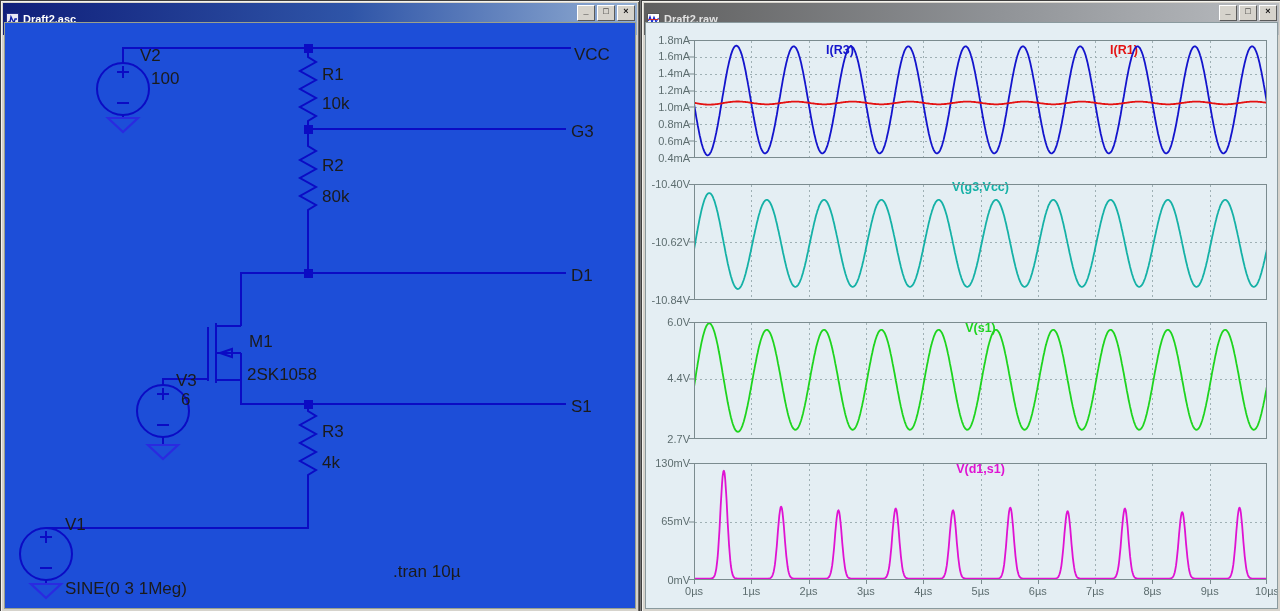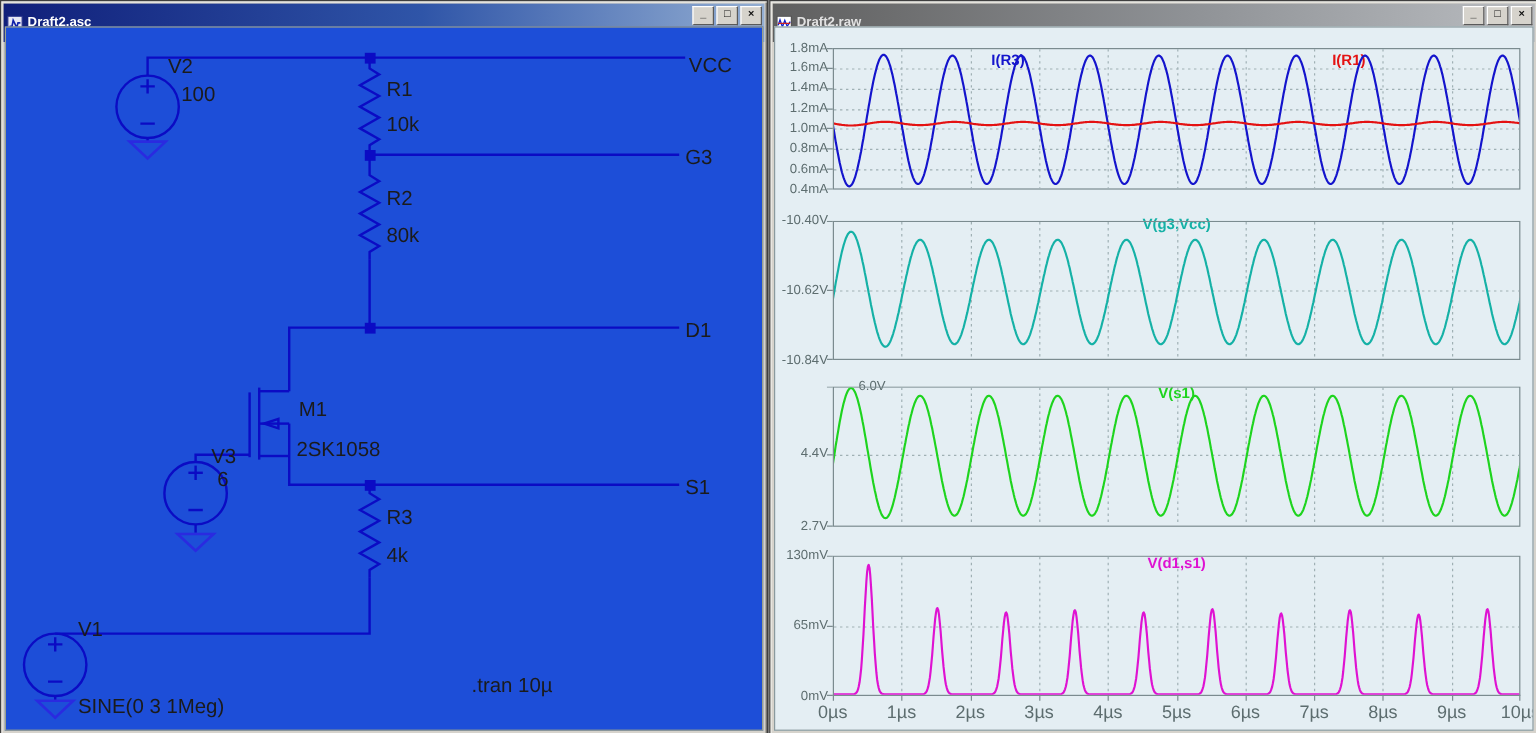--- a/index.html
+++ b/index.html
@@ -21,21 +21,21 @@
   .wbtn{width:16px;height:14px;background:#d6d3cc;border:1px solid;
         border-color:#ffffff #5a5a5a #5a5a5a #ffffff;
         font-size:9px;line-height:11px;text-align:center;color:#111;
         font-family:"Liberation Sans",sans-serif;font-weight:bold;}
   .client{position:absolute;left:3px;top:21px;right:3px;bottom:3px;overflow:hidden;}
   #schem-client{background:#1d4ed8;border:1px solid #9aa08c;}
   #plot-client{background:#e4eef3;border:1px solid #8a9a9e;}
   #schem-svg{position:absolute;left:0;top:0;}
   .pane-title{position:absolute;transform:translateX(-50%);font-size:12.5px;font-weight:bold;white-space:nowrap;margin-top:16px;}
   .ylab{position:absolute;left:0;width:44px;text-align:right;font-size:11px;color:#5d6d6f;white-space:nowrap;}
-  .xlab{position:absolute;width:44px;text-align:center;font-size:15px;color:#5d6d6f;top:562px;}
+  .xlab{position:absolute;width:44px;text-align:center;font-size:11px;color:#5d6d6f;top:562px;}
   .panesvg{position:absolute;}
   .appicon{width:13px;height:13px;flex:0 0 auto;}
 </style>
 </head>
 <body>
 
 <div class="win" id="schem-win" style="left:0;top:0;width:638px;height:611px;">
   <div class="titlebar active">
     <svg class="appicon" viewBox="0 0 13 13">
       <rect x="0.5" y="0.5" width="12" height="12" fill="#e8e8f4" stroke="#24308a"></rect>
@@ -219,21 +219,21 @@
         <line x1="0" y1="58" x2="5" y2="58" stroke="#7b8b8f"></line>
         <line x1="0" y1="115.5" x2="5" y2="115.5" stroke="#7b8b8f"></line>
         <clipPath id="clip1">
           <rect x="6" y="1" width="571" height="114"></rect>
         </clipPath>
         <g clip-path="url(#clip1)">
           <polyline points="5.0,65.9 5.6,62.3 6.3,58.6 6.9,54.9 7.5,51.3 8.2,47.8 8.8,44.3 9.5,40.8 10.1,37.5 10.7,34.4 11.4,31.3 12.0,28.4 12.6,25.7 13.3,23.1 13.9,20.7 14.6,18.5 15.2,16.6 15.8,14.8 16.5,13.3 17.1,12.0 17.7,10.9 18.4,10.1 19.0,9.5 19.6,9.2 20.3,9.1 20.9,9.2 21.6,9.6 22.2,10.2 22.8,11.1 23.5,12.2 24.1,13.5 24.7,15.1 25.4,16.8 26.0,18.8 26.6,20.9 27.3,23.3 27.9,25.8 28.6,28.4 29.2,31.2 29.8,34.1 30.5,37.1 31.1,40.2 31.7,43.4 32.4,46.6 33.0,50.0 33.6,53.3 34.3,56.6 34.9,60.0 35.6,63.3 36.2,66.6 36.8,69.9 37.5,73.0 38.1,76.1 38.7,79.2 39.4,82.1 40.0,84.8 40.7,87.5 41.3,90.0 41.9,92.3 42.6,94.4 43.2,96.4 43.8,98.2 44.5,99.8 45.1,101.2 45.7,102.4 46.4,103.3 47.0,104.1 47.7,104.6 48.3,104.9 48.9,105.0 49.6,104.8 50.2,104.4 50.8,103.9 51.5,103.1 52.1,102.1 52.8,100.8 53.4,99.4 54.0,97.8 54.7,96.0 55.3,94.1 55.9,92.0 56.6,89.7 57.2,87.3 57.8,84.8 58.5,82.2 59.1,79.4 59.8,76.6 60.4,73.7 61.0,70.8 61.7,67.8 62.3,64.8 62.9,61.7 63.6,58.7 64.2,55.7 64.8,52.7 65.5,49.7 66.1,46.7 66.8,43.9 67.4,41.1 68.0,38.4 68.7,35.8 69.3,33.3 69.9,30.9 70.6,28.7 71.2,26.6 71.8,24.7 72.5,22.9 73.1,21.3 73.8,20.0 74.4,18.8 75.0,17.8 75.7,17.0 76.3,16.4 76.9,16.0 77.6,15.8 78.2,15.9 78.9,16.1 79.5,16.6 80.1,17.3 80.8,18.1 81.4,19.2 82.0,20.5 82.7,22.0 83.3,23.6 83.9,25.4 84.6,27.4 85.2,29.5 85.9,31.8 86.5,34.2 87.1,36.8 87.8,39.4 88.4,42.2 89.0,45.0 89.7,47.9 90.3,50.9 91.0,53.9 91.6,56.9 92.2,59.9 92.9,63.0 93.5,66.0 94.1,69.0 94.8,71.9 95.4,74.8 96.0,77.6 96.7,80.3 97.3,82.9 98.0,85.4 98.6,87.7 99.2,90.0 99.9,92.0 100.5,94.0 101.1,95.7 101.8,97.3 102.4,98.7 103.0,99.9 103.7,100.9 104.3,101.7 105.0,102.3 105.6,102.6 106.2,102.8 106.9,102.8 107.5,102.5 108.1,102.0 108.8,101.4 109.4,100.5 110.0,99.4 110.7,98.1 111.3,96.7 112.0,95.0 112.6,93.2 113.2,91.2 113.9,89.1 114.5,86.8 115.1,84.4 115.8,81.9 116.4,79.2 117.1,76.5 117.7,73.6 118.3,70.7 119.0,67.8 119.6,64.8 120.2,61.7 120.9,58.7 121.5,55.7 122.1,52.7 122.8,49.7 123.4,46.7 124.1,43.9 124.7,41.1 125.3,38.4 126.0,35.8 126.6,33.3 127.2,30.9 127.9,28.7 128.5,26.6 129.2,24.7 129.8,22.9 130.4,21.3 131.1,20.0 131.7,18.8 132.3,17.8 133.0,17.0 133.6,16.4 134.2,16.0 134.9,15.8 135.5,15.9 136.2,16.1 136.8,16.6 137.4,17.3 138.1,18.1 138.7,19.2 139.3,20.5 140.0,22.0 140.6,23.6 141.2,25.4 141.9,27.4 142.5,29.5 143.2,31.8 143.8,34.2 144.4,36.8 145.1,39.4 145.7,42.2 146.3,45.0 147.0,47.9 147.6,50.9 148.3,53.9 148.9,56.9 149.5,59.9 150.2,63.0 150.8,66.0 151.4,69.0 152.1,71.9 152.7,74.8 153.3,77.6 154.0,80.3 154.6,82.9 155.3,85.4 155.9,87.7 156.5,90.0 157.2,92.0 157.8,94.0 158.4,95.7 159.1,97.3 159.7,98.7 160.3,99.9 161.0,100.9 161.6,101.7 162.3,102.3 162.9,102.6 163.5,102.8 164.2,102.8 164.8,102.5 165.4,102.0 166.1,101.4 166.7,100.5 167.3,99.4 168.0,98.1 168.6,96.7 169.3,95.0 169.9,93.2 170.5,91.2 171.2,89.1 171.8,86.8 172.4,84.4 173.1,81.9 173.7,79.2 174.4,76.5 175.0,73.6 175.6,70.7 176.3,67.8 176.9,64.8 177.5,61.7 178.2,58.7 178.8,55.7 179.4,52.7 180.1,49.7 180.7,46.7 181.4,43.9 182.0,41.1 182.6,38.4 183.3,35.8 183.9,33.3 184.5,30.9 185.2,28.7 185.8,26.6 186.4,24.7 187.1,22.9 187.7,21.3 188.4,20.0 189.0,18.8 189.6,17.8 190.3,17.0 190.9,16.4 191.5,16.0 192.2,15.8 192.8,15.9 193.5,16.1 194.1,16.6 194.7,17.3 195.4,18.1 196.0,19.2 196.6,20.5 197.3,22.0 197.9,23.6 198.5,25.4 199.2,27.4 199.8,29.5 200.5,31.8 201.1,34.2 201.7,36.8 202.4,39.4 203.0,42.2 203.6,45.0 204.3,47.9 204.9,50.9 205.6,53.9 206.2,56.9 206.8,59.9 207.5,63.0 208.1,66.0 208.7,69.0 209.4,71.9 210.0,74.8 210.6,77.6 211.3,80.3 211.9,82.9 212.6,85.4 213.2,87.7 213.8,90.0 214.5,92.0 215.1,94.0 215.7,95.7 216.4,97.3 217.0,98.7 217.6,99.9 218.3,100.9 218.9,101.7 219.6,102.3 220.2,102.6 220.8,102.8 221.5,102.8 222.1,102.5 222.7,102.0 223.4,101.4 224.0,100.5 224.7,99.4 225.3,98.1 225.9,96.7 226.6,95.0 227.2,93.2 227.8,91.2 228.5,89.1 229.1,86.8 229.7,84.4 230.4,81.9 231.0,79.2 231.7,76.5 232.3,73.6 232.9,70.7 233.6,67.8 234.2,64.8 234.8,61.7 235.5,58.7 236.1,55.7 236.7,52.7 237.4,49.7 238.0,46.7 238.7,43.9 239.3,41.1 239.9,38.4 240.6,35.8 241.2,33.3 241.8,30.9 242.5,28.7 243.1,26.6 243.8,24.7 244.4,22.9 245.0,21.3 245.7,20.0 246.3,18.8 246.9,17.8 247.6,17.0 248.2,16.4 248.8,16.0 249.5,15.8 250.1,15.9 250.8,16.1 251.4,16.6 252.0,17.3 252.7,18.1 253.3,19.2 253.9,20.5 254.6,22.0 255.2,23.6 255.8,25.4 256.5,27.4 257.1,29.5 257.8,31.8 258.4,34.2 259.0,36.8 259.7,39.4 260.3,42.2 260.9,45.0 261.6,47.9 262.2,50.9 262.9,53.9 263.5,56.9 264.1,59.9 264.8,63.0 265.4,66.0 266.0,69.0 266.7,71.9 267.3,74.8 267.9,77.6 268.6,80.3 269.2,82.9 269.9,85.4 270.5,87.7 271.1,90.0 271.8,92.0 272.4,94.0 273.0,95.7 273.7,97.3 274.3,98.7 274.9,99.9 275.6,100.9 276.2,101.7 276.9,102.3 277.5,102.6 278.1,102.8 278.8,102.8 279.4,102.5 280.0,102.0 280.7,101.4 281.3,100.5 281.9,99.4 282.6,98.1 283.2,96.7 283.9,95.0 284.5,93.2 285.1,91.2 285.8,89.1 286.4,86.8 287.0,84.4 287.7,81.9 288.3,79.2 289.0,76.5 289.6,73.6 290.2,70.7 290.9,67.8 291.5,64.8 292.1,61.7 292.8,58.7 293.4,55.7 294.0,52.7 294.7,49.7 295.3,46.7 296.0,43.9 296.6,41.1 297.2,38.4 297.9,35.8 298.5,33.3 299.1,30.9 299.8,28.7 300.4,26.6 301.1,24.7 301.7,22.9 302.3,21.3 303.0,20.0 303.6,18.8 304.2,17.8 304.9,17.0 305.5,16.4 306.1,16.0 306.8,15.8 307.4,15.9 308.1,16.1 308.7,16.6 309.3,17.3 310.0,18.1 310.6,19.2 311.2,20.5 311.9,22.0 312.5,23.6 313.1,25.4 313.8,27.4 314.4,29.5 315.1,31.8 315.7,34.2 316.3,36.8 317.0,39.4 317.6,42.2 318.2,45.0 318.9,47.9 319.5,50.9 320.1,53.9 320.8,56.9 321.4,59.9 322.1,63.0 322.7,66.0 323.3,69.0 324.0,71.9 324.6,74.8 325.2,77.6 325.9,80.3 326.5,82.9 327.2,85.4 327.8,87.7 328.4,90.0 329.1,92.0 329.7,94.0 330.3,95.7 331.0,97.3 331.6,98.7 332.2,99.9 332.9,100.9 333.5,101.7 334.2,102.3 334.8,102.6 335.4,102.8 336.1,102.8 336.7,102.5 337.3,102.0 338.0,101.4 338.6,100.5 339.3,99.4 339.9,98.1 340.5,96.7 341.2,95.0 341.8,93.2 342.4,91.2 343.1,89.1 343.7,86.8 344.3,84.4 345.0,81.9 345.6,79.2 346.3,76.5 346.9,73.6 347.5,70.7 348.2,67.8 348.8,64.8 349.4,61.7 350.1,58.7 350.7,55.7 351.3,52.7 352.0,49.7 352.6,46.7 353.3,43.9 353.9,41.1 354.5,38.4 355.2,35.8 355.8,33.3 356.4,30.9 357.1,28.7 357.7,26.6 358.4,24.7 359.0,22.9 359.6,21.3 360.3,20.0 360.9,18.8 361.5,17.8 362.2,17.0 362.8,16.4 363.4,16.0 364.1,15.8 364.7,15.9 365.4,16.1 366.0,16.6 366.6,17.3 367.3,18.1 367.9,19.2 368.5,20.5 369.2,22.0 369.8,23.6 370.4,25.4 371.1,27.4 371.7,29.5 372.4,31.8 373.0,34.2 373.6,36.8 374.3,39.4 374.9,42.2 375.5,45.0 376.2,47.9 376.8,50.9 377.4,53.9 378.1,56.9 378.7,59.9 379.4,63.0 380.0,66.0 380.6,69.0 381.3,71.9 381.9,74.8 382.5,77.6 383.2,80.3 383.8,82.9 384.5,85.4 385.1,87.7 385.7,90.0 386.4,92.0 387.0,94.0 387.6,95.7 388.3,97.3 388.9,98.7 389.5,99.9 390.2,100.9 390.8,101.7 391.5,102.3 392.1,102.6 392.7,102.8 393.4,102.8 394.0,102.5 394.6,102.0 395.3,101.4 395.9,100.5 396.6,99.4 397.2,98.1 397.8,96.7 398.5,95.0 399.1,93.2 399.7,91.2 400.4,89.1 401.0,86.8 401.6,84.4 402.3,81.9 402.9,79.2 403.6,76.5 404.2,73.6 404.8,70.7 405.5,67.8 406.1,64.8 406.7,61.7 407.4,58.7 408.0,55.7 408.6,52.7 409.3,49.7 409.9,46.7 410.6,43.9 411.2,41.1 411.8,38.4 412.5,35.8 413.1,33.3 413.7,30.9 414.4,28.7 415.0,26.6 415.6,24.7 416.3,22.9 416.9,21.3 417.6,20.0 418.2,18.8 418.8,17.8 419.5,17.0 420.1,16.4 420.7,16.0 421.4,15.8 422.0,15.9 422.7,16.1 423.3,16.6 423.9,17.3 424.6,18.1 425.2,19.2 425.8,20.5 426.5,22.0 427.1,23.6 427.7,25.4 428.4,27.4 429.0,29.5 429.7,31.8 430.3,34.2 430.9,36.8 431.6,39.4 432.2,42.2 432.8,45.0 433.5,47.9 434.1,50.9 434.8,53.9 435.4,56.9 436.0,59.9 436.7,63.0 437.3,66.0 437.9,69.0 438.6,71.9 439.2,74.8 439.8,77.6 440.5,80.3 441.1,82.9 441.8,85.4 442.4,87.7 443.0,90.0 443.7,92.0 444.3,94.0 444.9,95.7 445.6,97.3 446.2,98.7 446.8,99.9 447.5,100.9 448.1,101.7 448.8,102.3 449.4,102.6 450.0,102.8 450.7,102.8 451.3,102.5 451.9,102.0 452.6,101.4 453.2,100.5 453.9,99.4 454.5,98.1 455.1,96.7 455.8,95.0 456.4,93.2 457.0,91.2 457.7,89.1 458.3,86.8 458.9,84.4 459.6,81.9 460.2,79.2 460.9,76.5 461.5,73.6 462.1,70.7 462.8,67.8 463.4,64.8 464.0,61.7 464.7,58.7 465.3,55.7 465.9,52.7 466.6,49.7 467.2,46.7 467.9,43.9 468.5,41.1 469.1,38.4 469.8,35.8 470.4,33.3 471.0,30.9 471.7,28.7 472.3,26.6 472.9,24.7 473.6,22.9 474.2,21.3 474.9,20.0 475.5,18.8 476.1,17.8 476.8,17.0 477.4,16.4 478.0,16.0 478.7,15.8 479.3,15.9 480.0,16.1 480.6,16.6 481.2,17.3 481.9,18.1 482.5,19.2 483.1,20.5 483.8,22.0 484.4,23.6 485.0,25.4 485.7,27.4 486.3,29.5 487.0,31.8 487.6,34.2 488.2,36.8 488.9,39.4 489.5,42.2 490.1,45.0 490.8,47.9 491.4,50.9 492.1,53.9 492.7,56.9 493.3,59.9 494.0,63.0 494.6,66.0 495.2,69.0 495.9,71.9 496.5,74.8 497.1,77.6 497.8,80.3 498.4,82.9 499.1,85.4 499.7,87.7 500.3,90.0 501.0,92.0 501.6,94.0 502.2,95.7 502.9,97.3 503.5,98.7 504.1,99.9 504.8,100.9 505.4,101.7 506.1,102.3 506.7,102.6 507.3,102.8 508.0,102.8 508.6,102.5 509.2,102.0 509.9,101.4 510.5,100.5 511.1,99.4 511.8,98.1 512.4,96.7 513.1,95.0 513.7,93.2 514.3,91.2 515.0,89.1 515.6,86.8 516.2,84.4 516.9,81.9 517.5,79.2 518.2,76.5 518.8,73.6 519.4,70.7 520.1,67.8 520.7,64.8 521.3,61.7 522.0,58.7 522.6,55.7 523.2,52.7 523.9,49.7 524.5,46.7 525.2,43.9 525.8,41.1 526.4,38.4 527.1,35.8 527.7,33.3 528.3,30.9 529.0,28.7 529.6,26.6 530.3,24.7 530.9,22.9 531.5,21.3 532.2,20.0 532.8,18.8 533.4,17.8 534.1,17.0 534.7,16.4 535.3,16.0 536.0,15.8 536.6,15.9 537.3,16.1 537.9,16.6 538.5,17.3 539.2,18.1 539.8,19.2 540.4,20.5 541.1,22.0 541.7,23.6 542.3,25.4 543.0,27.4 543.6,29.5 544.3,31.8 544.9,34.2 545.5,36.8 546.2,39.4 546.8,42.2 547.4,45.0 548.1,47.9 548.7,50.9 549.4,53.9 550.0,56.9 550.6,59.9 551.3,63.0 551.9,66.0 552.5,69.0 553.2,71.9 553.8,74.8 554.4,77.6 555.1,80.3 555.7,82.9 556.4,85.4 557.0,87.7 557.6,90.0 558.3,92.0 558.9,94.0 559.5,95.7 560.2,97.3 560.8,98.7 561.4,99.9 562.1,100.9 562.7,101.7 563.4,102.3 564.0,102.6 564.6,102.8 565.3,102.8 565.9,102.5 566.5,102.0 567.2,101.4 567.8,100.5 568.5,99.4 569.1,98.1 569.7,96.7 570.4,95.0 571.0,93.2 571.6,91.2 572.3,89.1 572.9,86.8 573.5,84.4 574.2,81.9 574.8,79.2 575.5,76.5 576.1,73.6 576.7,70.7 577.4,67.8 578.0,64.8" fill="none" stroke="#15b1a6" stroke-width="1.8" stroke-linejoin="round" stroke-linecap="round"></polyline>
         </g>
       </svg>
       <div class="pane-title" style="left: 334.5px; top: 282px; color: rgb(30, 212, 30);">V(s1)</div>
-      <div class="ylab" style="top: 292.5px; margin-left: 48px;">6.0V</div>
+      <div class="ylab" style="top: 292.5px;">6.0V</div>
       <div class="ylab" style="top: 349.227px;">4.4V</div>
       <div class="ylab" style="top: 409.5px;">2.7V</div>
       <svg width="580" height="118" viewBox="0 0 580 118" class="panesvg" style="left: 43px; top: 299px;">
         <rect x="5.5" y="0.5" width="572" height="116" fill="none" stroke="#7b8b8f"></rect>
         <line x1="62.5" y1="1" x2="62.5" y2="116" stroke="#9fb0b4" stroke-dasharray="2,3"></line>
         <line x1="120.5" y1="1" x2="120.5" y2="116" stroke="#9fb0b4" stroke-dasharray="2,3"></line>
         <line x1="177.5" y1="1" x2="177.5" y2="116" stroke="#9fb0b4" stroke-dasharray="2,3"></line>
         <line x1="234.5" y1="1" x2="234.5" y2="116" stroke="#9fb0b4" stroke-dasharray="2,3"></line>
         <line x1="292.5" y1="1" x2="292.5" y2="116" stroke="#9fb0b4" stroke-dasharray="2,3"></line>
         <line x1="349.5" y1="1" x2="349.5" y2="116" stroke="#9fb0b4" stroke-dasharray="2,3"></line>

